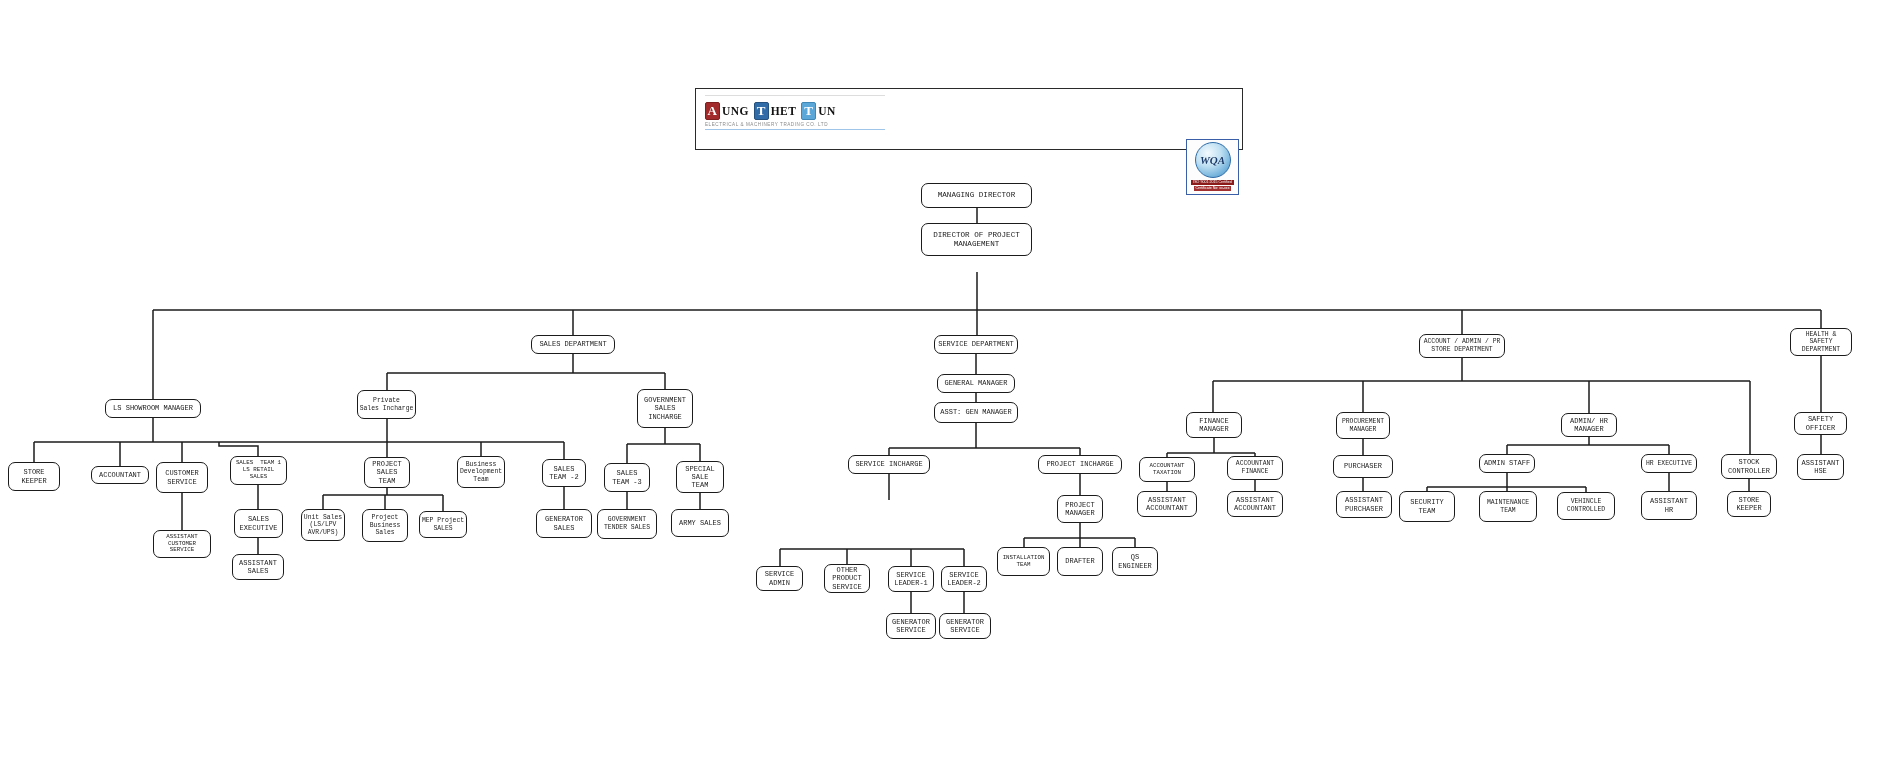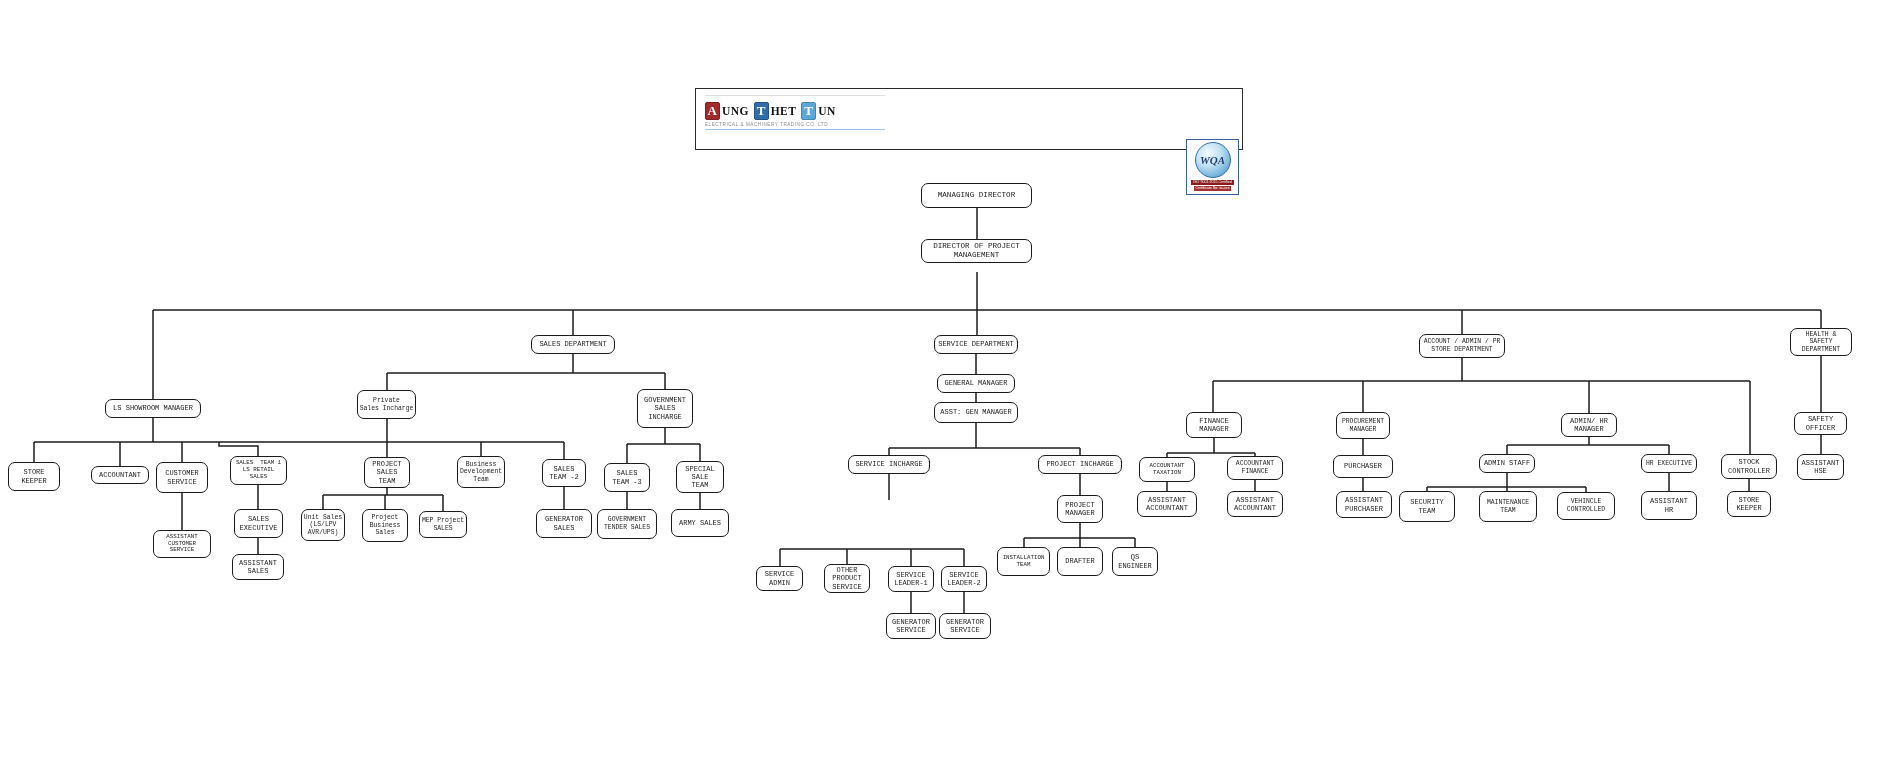--- a/index.html
+++ b/index.html
@@ -151,21 +151,21 @@
     <div class="badge">
       <div class="globe">
         <span>WQA</span>
       </div>
       <div class="cert">ISO 9001:2015 Certified</div>
       <div class="cert">Certificate No: xx-xxx</div>
     </div>
   </div>
 
   <div class="node lg" style="left:921px;top:183px;width:111px;height:25px">MANAGING DIRECTOR</div>
-  <div class="node lg" style="left:921px;top:239px;width:111px;height:24px">DIRECTOR OF PROJECT
+  <div class="node lg" style="left:921px;top:223px;width:111px;height:33px">DIRECTOR OF PROJECT
 MANAGEMENT</div>
 
   <div class="node" style="left:531px;top:335px;width:84px;height:19px">SALES DEPARTMENT</div>
   <div class="node" style="left:934px;top:335px;width:84px;height:19px">SERVICE DEPARTMENT</div>
   <div class="node sm" style="left:1419px;top:334px;width:86px;height:24px">ACCOUNT / ADMIN / PR
 STORE DEPARTMENT</div>
   <div class="node sm" style="left:1790px;top:328px;width:62px;height:28px">HEALTH &amp;
 SAFETY
 DEPARTMENT</div>
 

